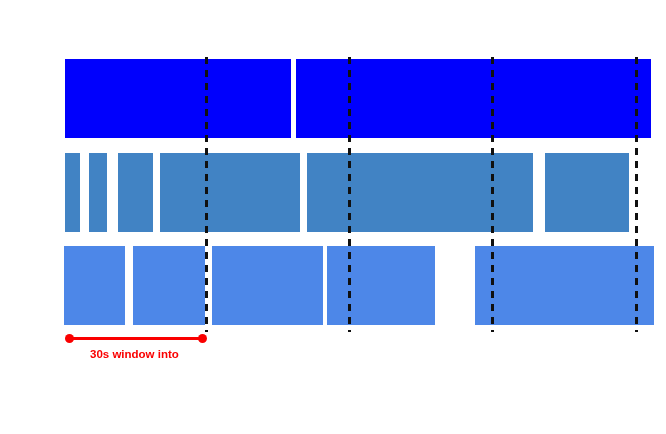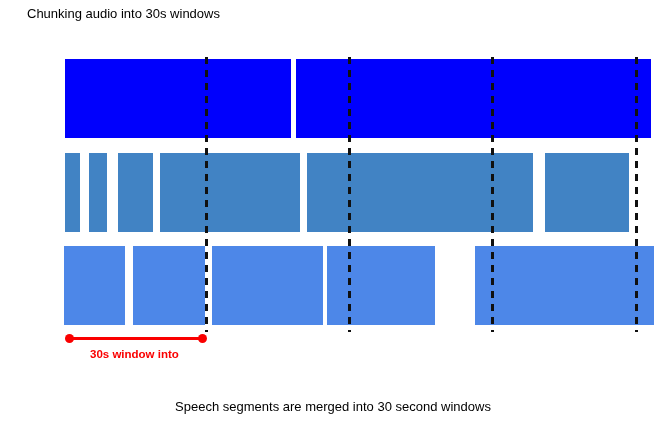--- a/index.html
+++ b/index.html
@@ -59,21 +59,20 @@
     position: absolute;
     font-size: 11.5px;
     font-weight: bold;
     white-space: nowrap;
   }
 </style>
 </head>
 <body>
 
 <div class="figure">
-  <div class="figure-title">Chunking audio into 30s windows</div>
 
   <div>
       <div class="seg" style="left: 65px; top: 59px; width: 226px; height: 79px; background: rgb(0, 0, 253);"></div>
       <div class="seg" style="left: 296px; top: 59px; width: 355px; height: 79px; background: rgb(0, 0, 253);"></div>
       <div class="seg" style="left: 65px; top: 153px; width: 15px; height: 79px; background: rgb(65, 131, 196);"></div>
       <div class="seg" style="left: 89px; top: 153px; width: 18px; height: 79px; background: rgb(65, 131, 196);"></div>
       <div class="seg" style="left: 118px; top: 153px; width: 35px; height: 79px; background: rgb(65, 131, 196);"></div>
       <div class="seg" style="left: 160px; top: 153px; width: 140px; height: 79px; background: rgb(65, 131, 196);"></div>
       <div class="seg" style="left: 307px; top: 153px; width: 226px; height: 79px; background: rgb(65, 131, 196);"></div>
       <div class="seg" style="left: 545px; top: 153px; width: 84px; height: 79px; background: rgb(65, 131, 196);"></div>
@@ -88,14 +87,13 @@
       <div class="dash-line" style="left: 635px; top: 57px; height: 275px;"></div>
     </div>
 
   <div>
     <div class="win-arrow-line" style="left: 69px; top: 337px; width: 133px; background: rgb(250, 0, 0);"></div>
     <div class="win-arrow-dot" style="left: 65px; top: 334px; background: rgb(250, 0, 0);"></div>
     <div class="win-arrow-dot" style="left: 198px; top: 334px; background: rgb(250, 0, 0);"></div>
     <div class="win-arrow-label" style="left: 90px; top: 348px; color: rgb(250, 0, 0);">30s window into</div>
   </div>
 
-  <div class="figure-caption">Speech segments are merged into 30 second windows</div>
 </div>
 
 </body></html>

